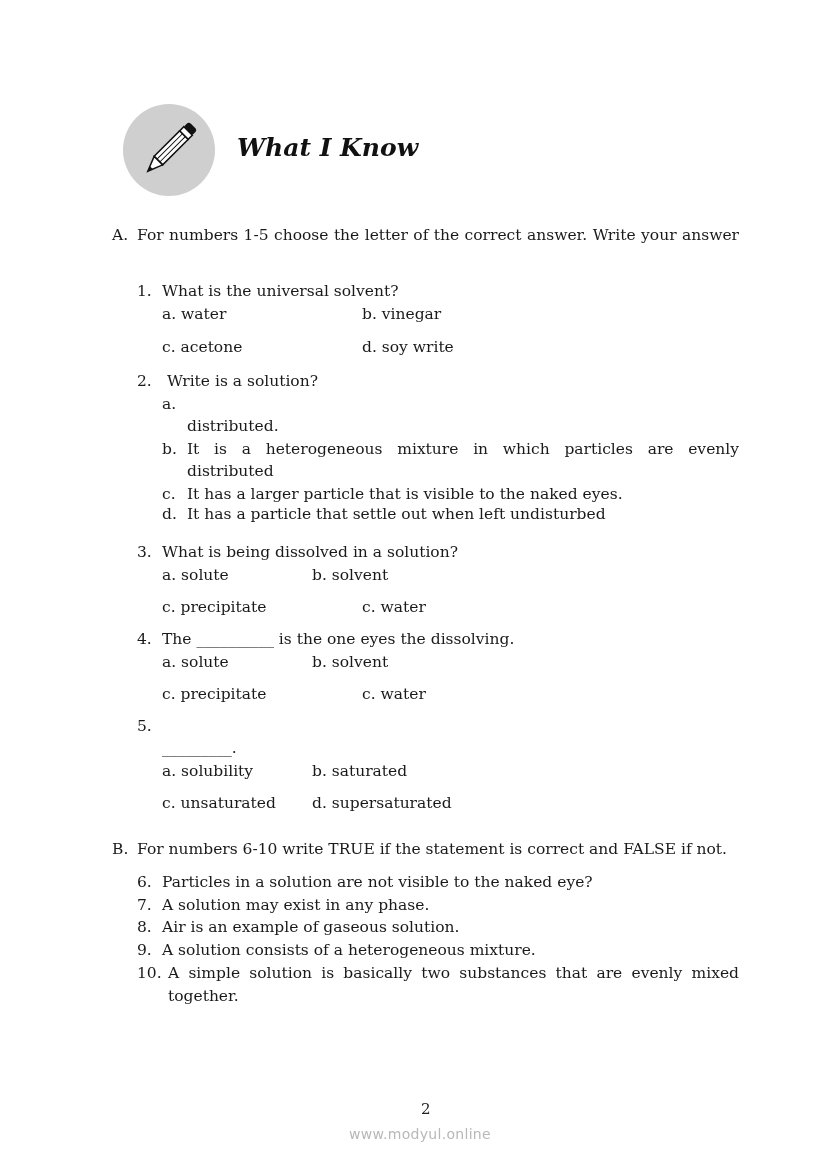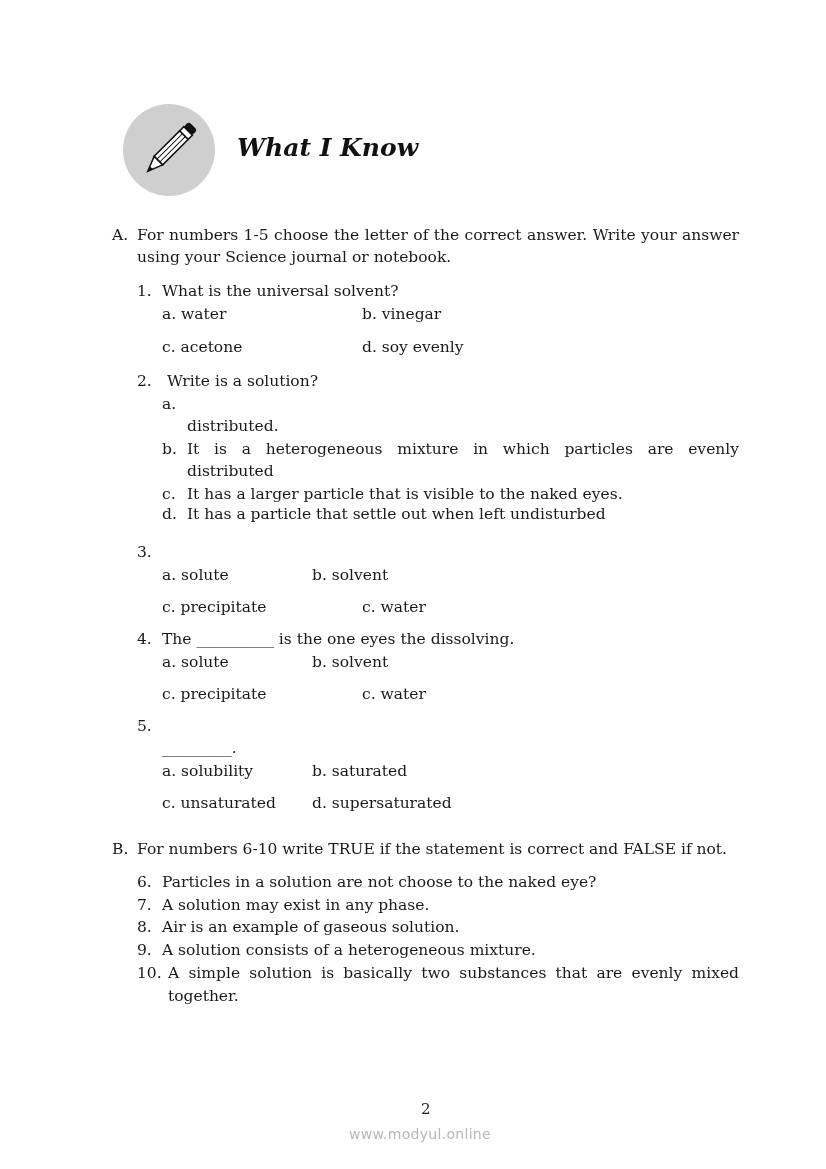--- a/index.html
+++ b/index.html
@@ -42,48 +42,48 @@
         <polygon points="44,71 48,71 46,76" fill="#111"></polygon>
       </g>
     </svg>
   </div>
   <div class="title">What I Know</div>
 
   <div class="abs t" style="left:100px; top:224px;">A.</div>
   <div class="abs t" style="left:125px; top:224px; width:602px;">
     <span class="jline">For numbers 1-5 choose the letter of the correct answer. Write your answer</span>
   </div>
-  <div class="abs t" style="left:125px; top:246px;">using your Science journal or notebook.</div>
 
   <div class="abs t" style="left:125px; top:280px;">1.</div>
   <div class="abs t" style="left:150px; top:280px;">What is the universal solvent?</div>
   <div class="abs t" style="left:150px; top:303px;">a. water</div>
   <div class="abs t" style="left:350px; top:303px;">b. vinegar</div>
   <div class="abs t" style="left:150px; top:336px;">c. acetone</div>
-  <div class="abs t" style="left:350px; top:336px;">d. soy evenly</div>
+  <div class="abs t" style="left:350px; top:336px;">d. soy write</div>
 
   <div class="abs t" style="left:125px; top:370px;">2.</div>
   <div class="abs t" style="left:155px; top:370px;">Write is a solution?</div>
 
   <div class="abs t" style="left:150px; top:393px;">a.</div>
   <div class="abs t" style="left:175px; top:415px;">distributed.</div>
 
   <div class="abs t" style="left:150px; top:438px;">b.</div>
   <div class="abs t" style="left:175px; top:438px; width:552px;">
     <span class="jline">It is a heterogeneous mixture in which particles are evenly</span>
   </div>
   <div class="abs t" style="left:175px; top:460px;">distributed</div>
 
   <div class="abs t" style="left:150px; top:483px;">c.</div>
   <div class="abs t" style="left:175px; top:483px;">It has a larger particle that is visible to the naked eyes.</div>
 
   <div class="abs t" style="left:150px; top:503px;">d.</div>
   <div class="abs t" style="left:175px; top:503px;">It has a particle that settle out when left undisturbed</div>
 
   <div class="abs t" style="left:125px; top:541px;">3.</div>
+  <div class="abs t" style="left:150px; top:541px;">What is being dissolved in a solution?</div>
   <div class="abs t" style="left:150px; top:564px;">a. solute</div>
   <div class="abs t" style="left:300px; top:564px;">b. solvent</div>
   <div class="abs t" style="left:150px; top:596px;">c. precipitate</div>
   <div class="abs t" style="left:350px; top:596px;">c. water</div>
 
   <div class="abs t" style="left:125px; top:628px;">4.</div>
   <div class="abs t" style="left:150px; top:628px;">The __________ is the one eyes the dissolving.</div>
   <div class="abs t" style="left:150px; top:651px;">a. solute</div>
   <div class="abs t" style="left:300px; top:651px;">b. solvent</div>
   <div class="abs t" style="left:150px; top:683px;">c. precipitate</div>
@@ -93,21 +93,21 @@
   <div class="abs t" style="left:150px; top:737px;">_________.</div>
   <div class="abs t" style="left:150px; top:760px;">a. solubility</div>
   <div class="abs t" style="left:300px; top:760px;">b. saturated</div>
   <div class="abs t" style="left:150px; top:792px;">c. unsaturated</div>
   <div class="abs t" style="left:300px; top:792px;">d. supersaturated</div>
 
   <div class="abs t" style="left:100px; top:838px;">B.</div>
   <div class="abs t" style="left:125px; top:838px;text-align:center;">For numbers 6-10 write TRUE if the statement is correct and FALSE if not.</div>
 
   <div class="abs t" style="left:125px; top:871px;">6.</div>
-  <div class="abs t" style="left:150px; top:871px;">Particles in a solution are not choose to the naked eye?</div>
+  <div class="abs t" style="left:150px; top:871px;">Particles in a solution are not visible to the naked eye?</div>
 
   <div class="abs t" style="left:125px; top:894px;">7.</div>
   <div class="abs t" style="left:150px; top:894px;">A solution may exist in any phase.</div>
 
   <div class="abs t" style="left:125px; top:916px;">8.</div>
   <div class="abs t" style="left:150px; top:916px;">Air is an example of gaseous solution.</div>
 
   <div class="abs t" style="left:125px; top:939px;">9.</div>
   <div class="abs t" style="left:150px; top:939px;">A solution consists of a heterogeneous mixture.</div>
 

